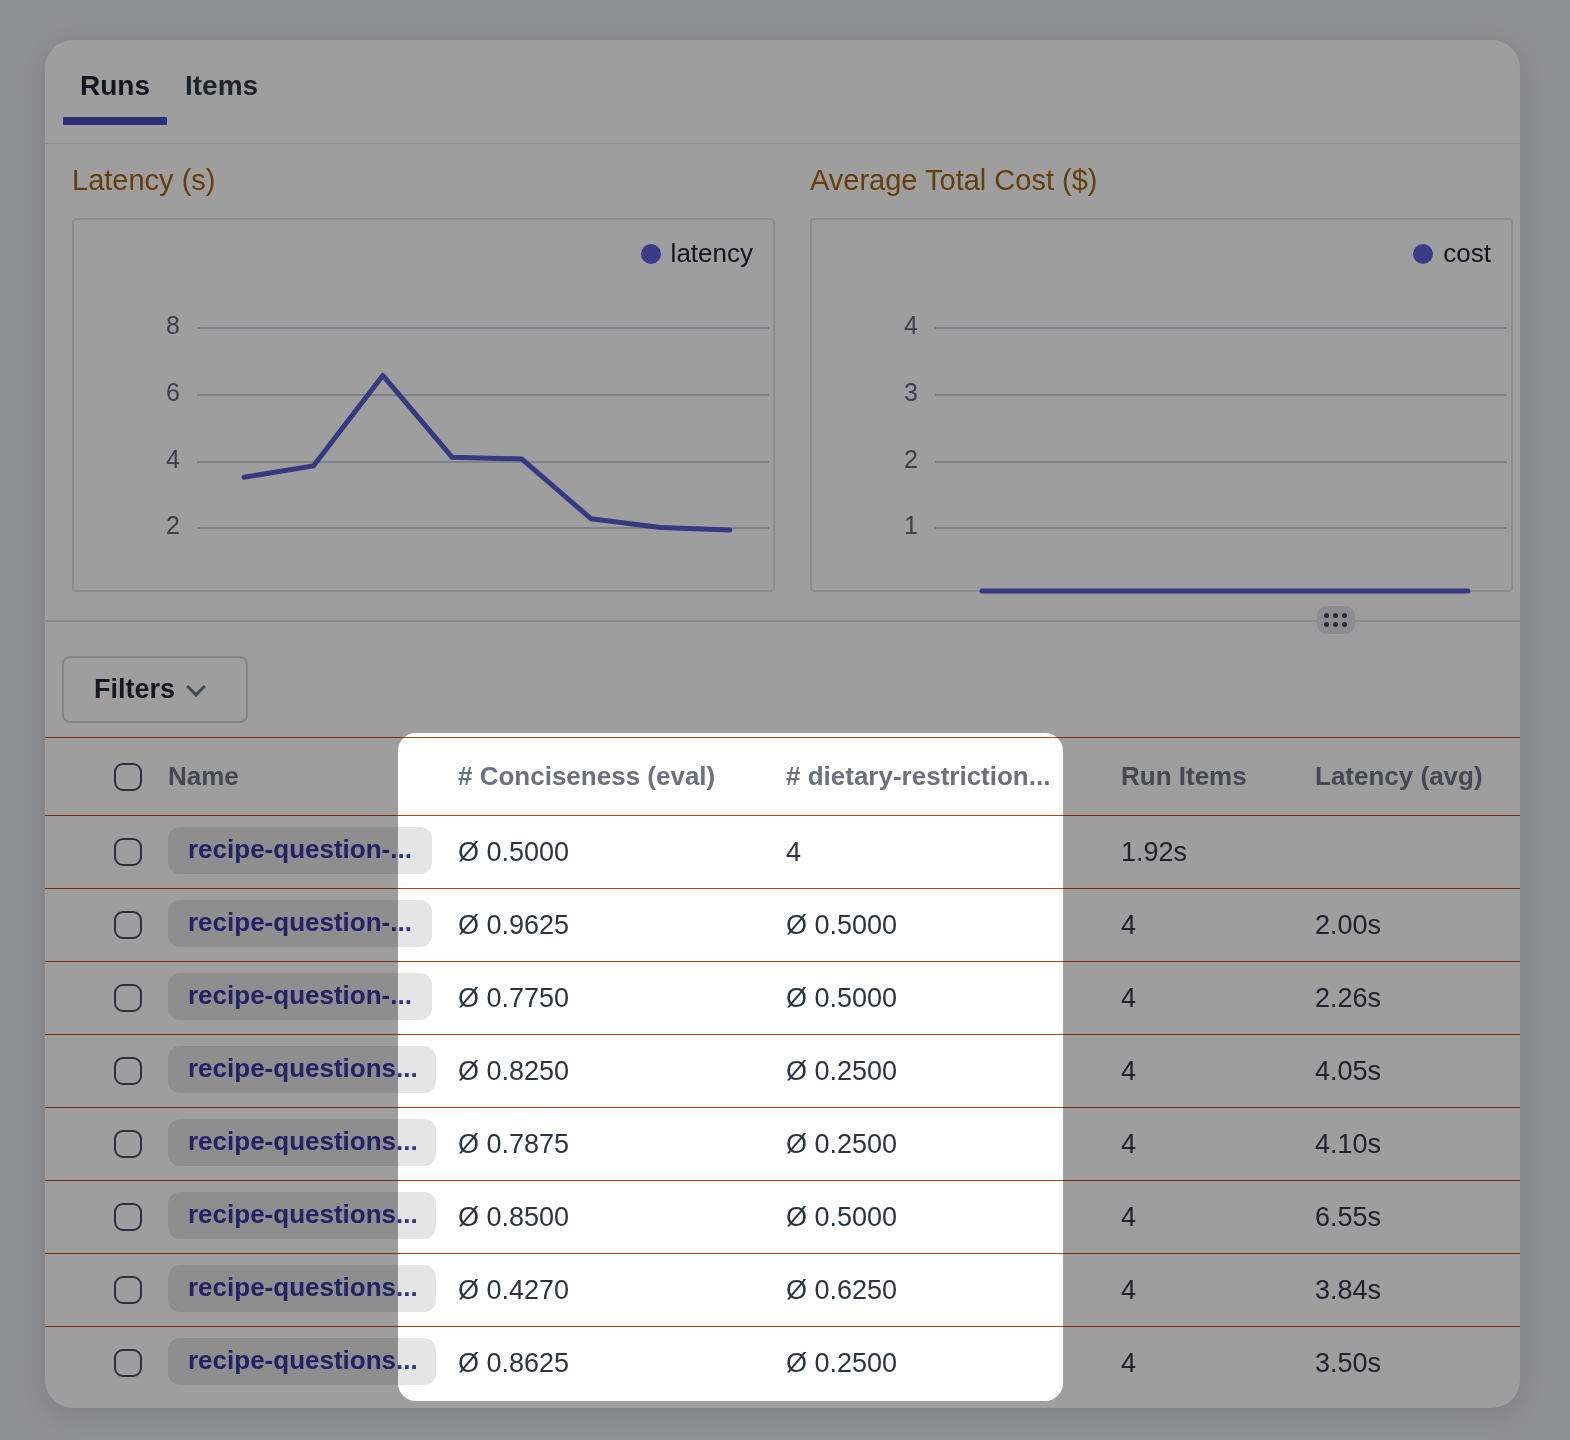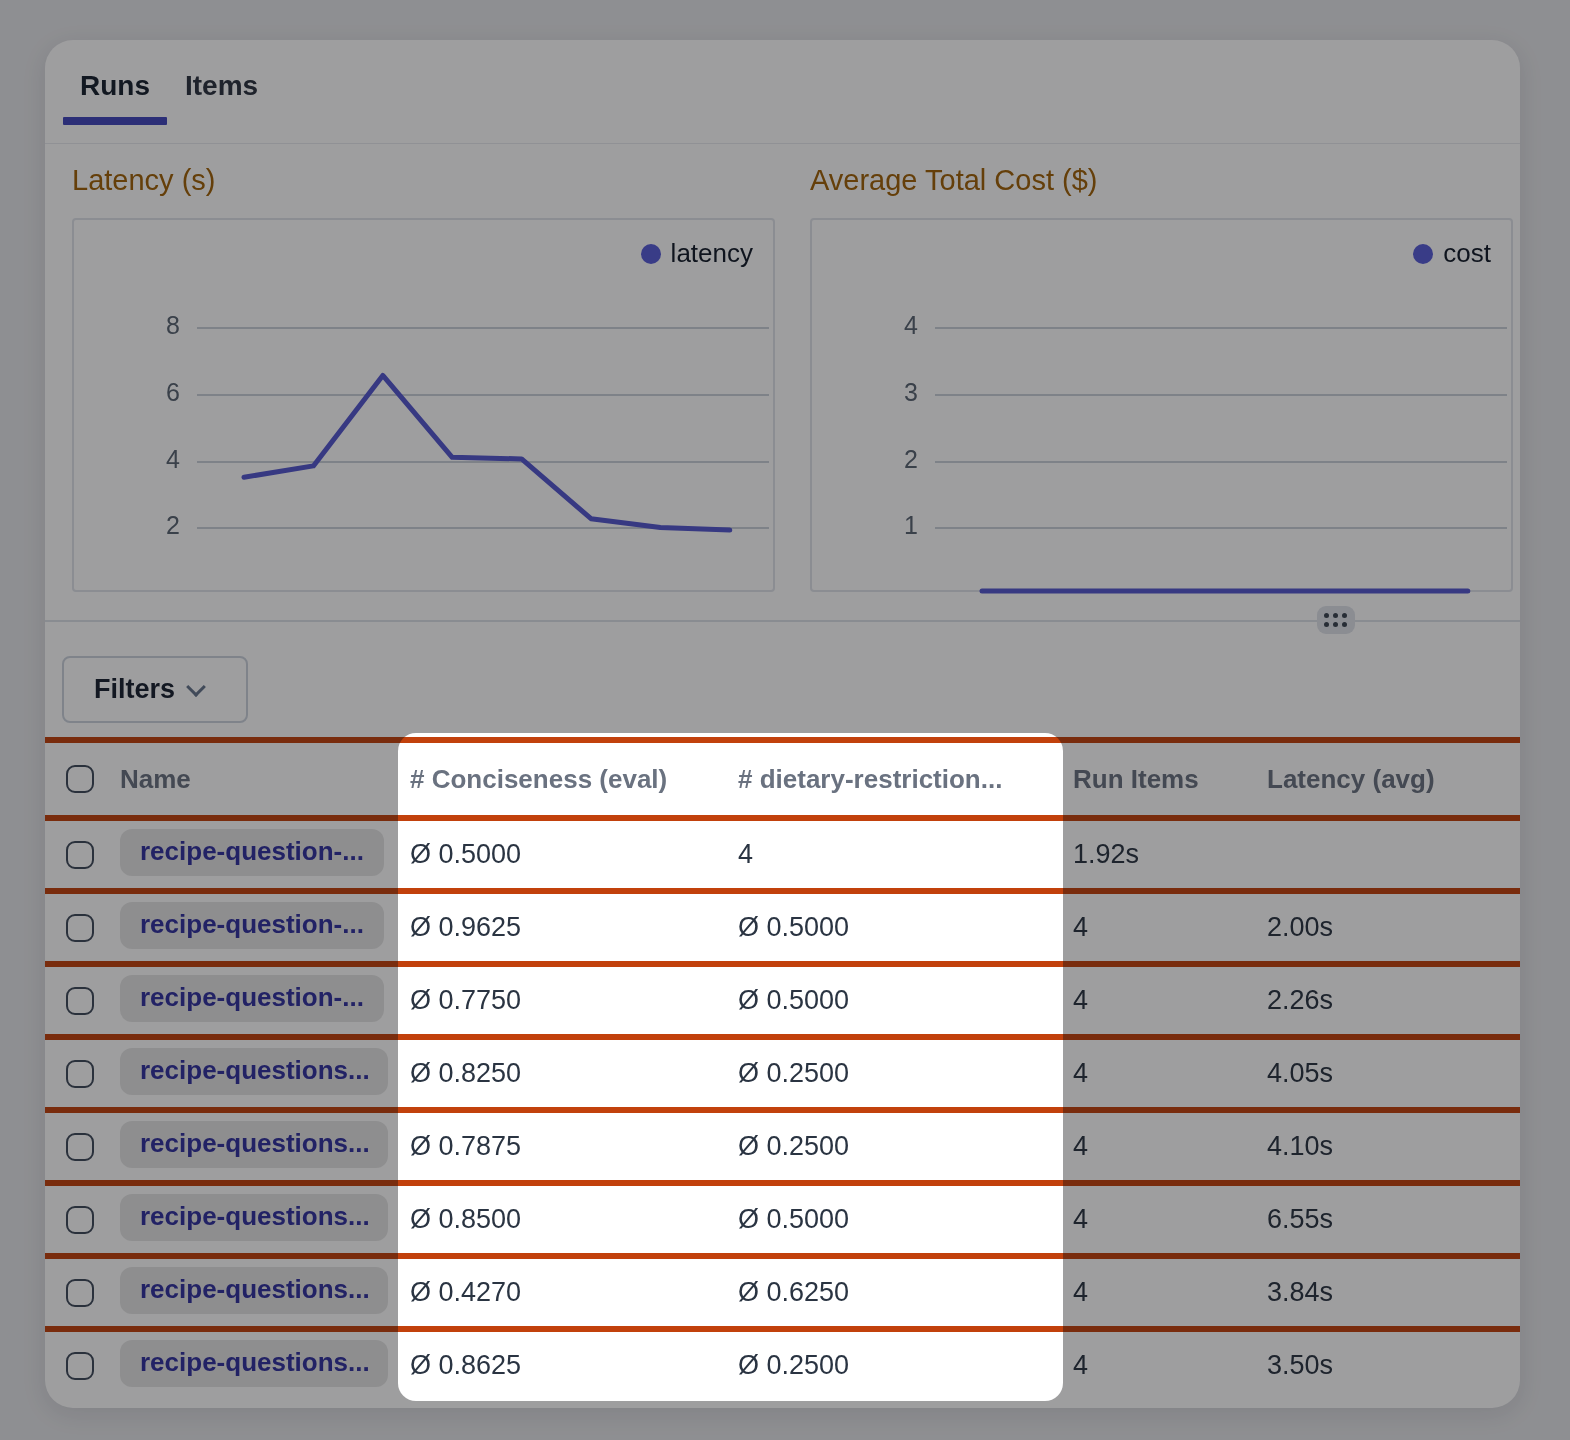--- a/index.html
+++ b/index.html
@@ -54,21 +54,21 @@
   }
   .filters-label { font-size:27px; font-weight:600; color:#182030; }
   .chevron {
     width:14px; height:14px; border-right:3px solid #64748b; border-bottom:3px solid #64748b;
     transform:rotate(45deg); margin-top:-6px;
   }
   
   .table { position:absolute; left:0; top:697px; width:1475px; }
   .trow {
     display:grid; grid-template-columns:75px 290px 328px 335px 194px 253px;
-    align-items:center; border-top:6px solid #c2410c; height:73px;
+    align-items:center; border-top:1px solid #c2410c; height:73px;padding-left:48px;
   }
   .trow.thead { height:78px; }
   .checkbox {
     width:28px; height:28px; margin-left:21px; border:2.5px solid #3f4a5a;
     border-radius:9px; background:transparent; cursor:pointer;
   }
   .th { font-size:26px; font-weight:600; color:#6a7280; white-space:nowrap; overflow:hidden; }
   .cell { font-size:27px; color:#2a3442; white-space:nowrap; }
   .badge {
     display:inline-block; max-width:268px; padding:7px 20px 9px 20px;

